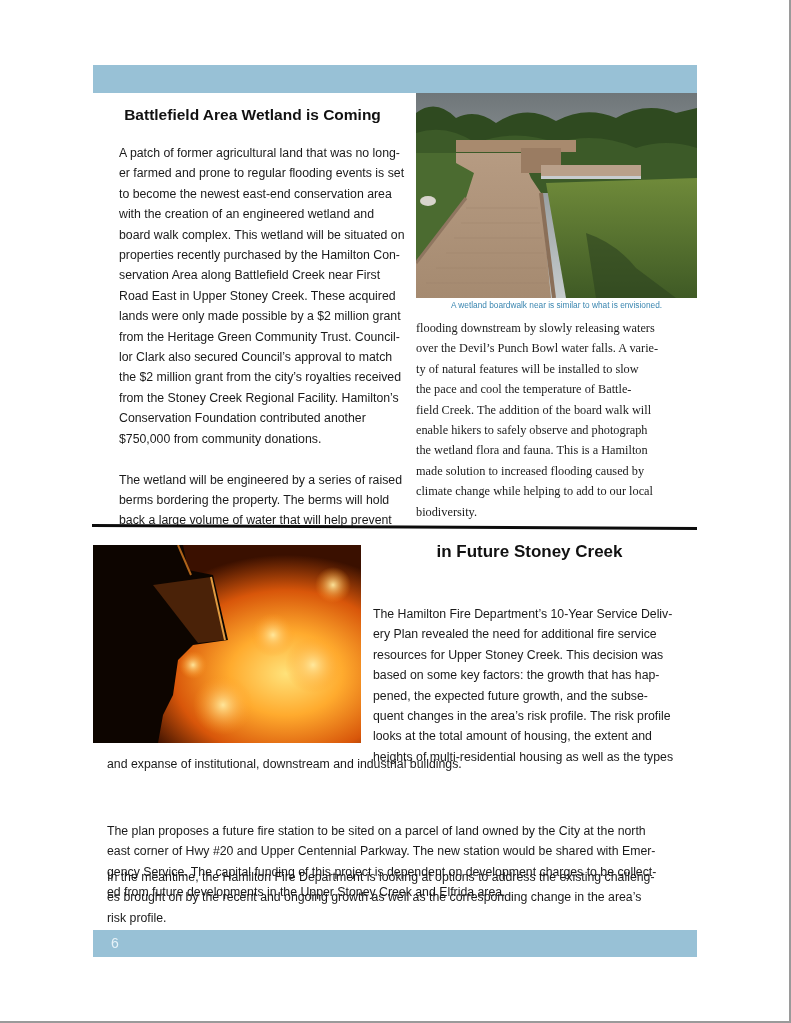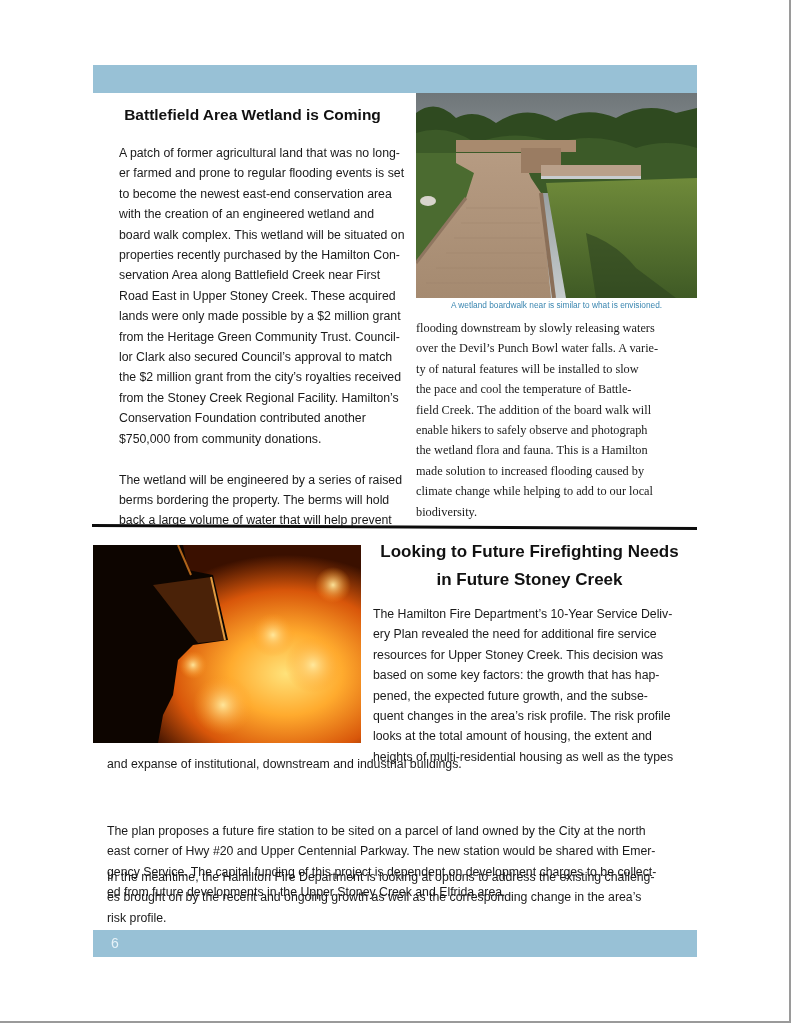--- a/index.html
+++ b/index.html
@@ -165,21 +165,20 @@
     <circle cx="220" cy="120" r="28" fill="url(#bokeh)"></circle>
     <circle cx="100" cy="120" r="14" fill="url(#bokeh)"></circle>
     <path d="M0 0 L90 0 L95 25 L120 30 L135 95 L100 100 L85 115 L80 150 L70 170 L65 198 L0 198 Z" fill="#0d0500"></path>
     <path d="M60 40 L118 32 L132 95 L105 98 Z" fill="#4a2208"></path>
     <path d="M118 32 L132 95" stroke="#e09a40" stroke-width="2"></path>
     <path d="M85 0 L98 30" stroke="#b0641a" stroke-width="2"></path>
   </svg>
 </div>
 
 <div class="title2">
-  <div>Looking to Future Firefighting Needs</div>
   <div>in Future Stoney Creek</div>
 </div>
 
 <div class="col-text fire-col">The Hamilton Fire Department’s 10-Year Service Deliv-
 ery Plan revealed the need for additional fire service
 resources for Upper Stoney Creek. This decision was
 based on some key factors: the growth that has hap-
 pened, the expected future growth, and the subse-
 quent changes in the area’s risk profile. The risk profile
 looks at the total amount of housing, the extent and

